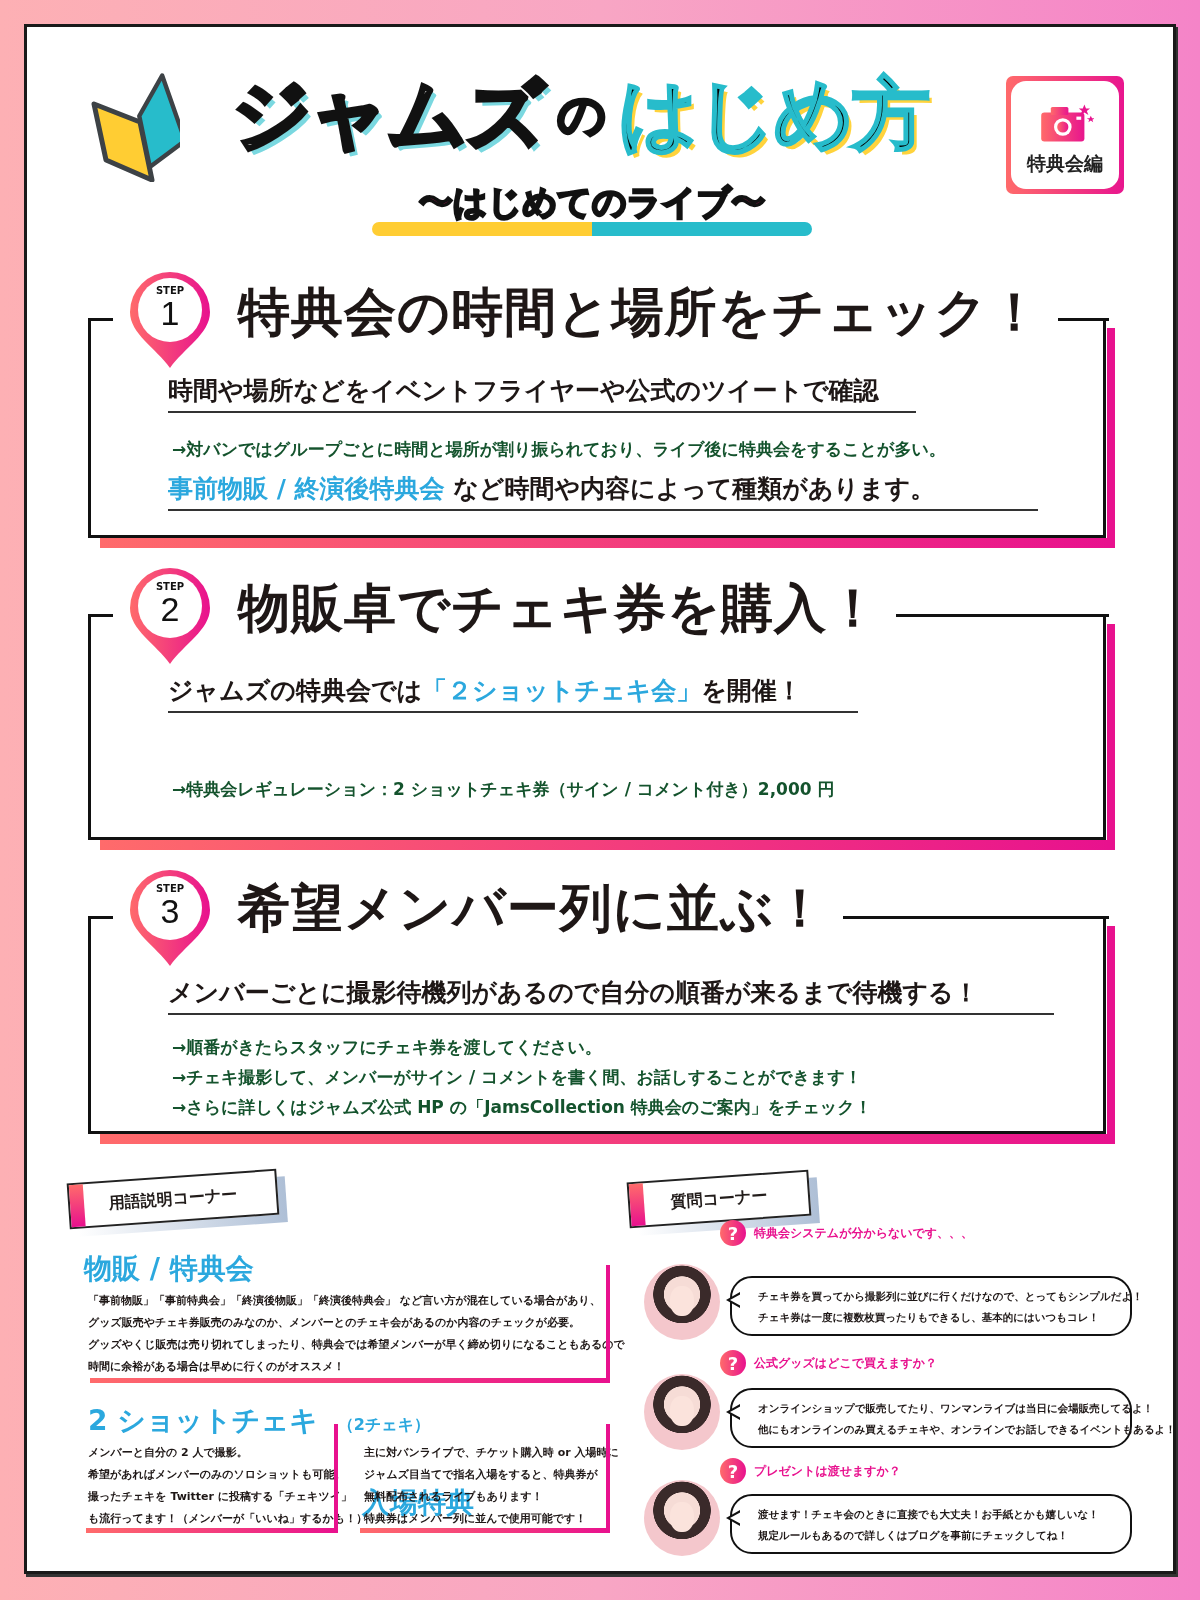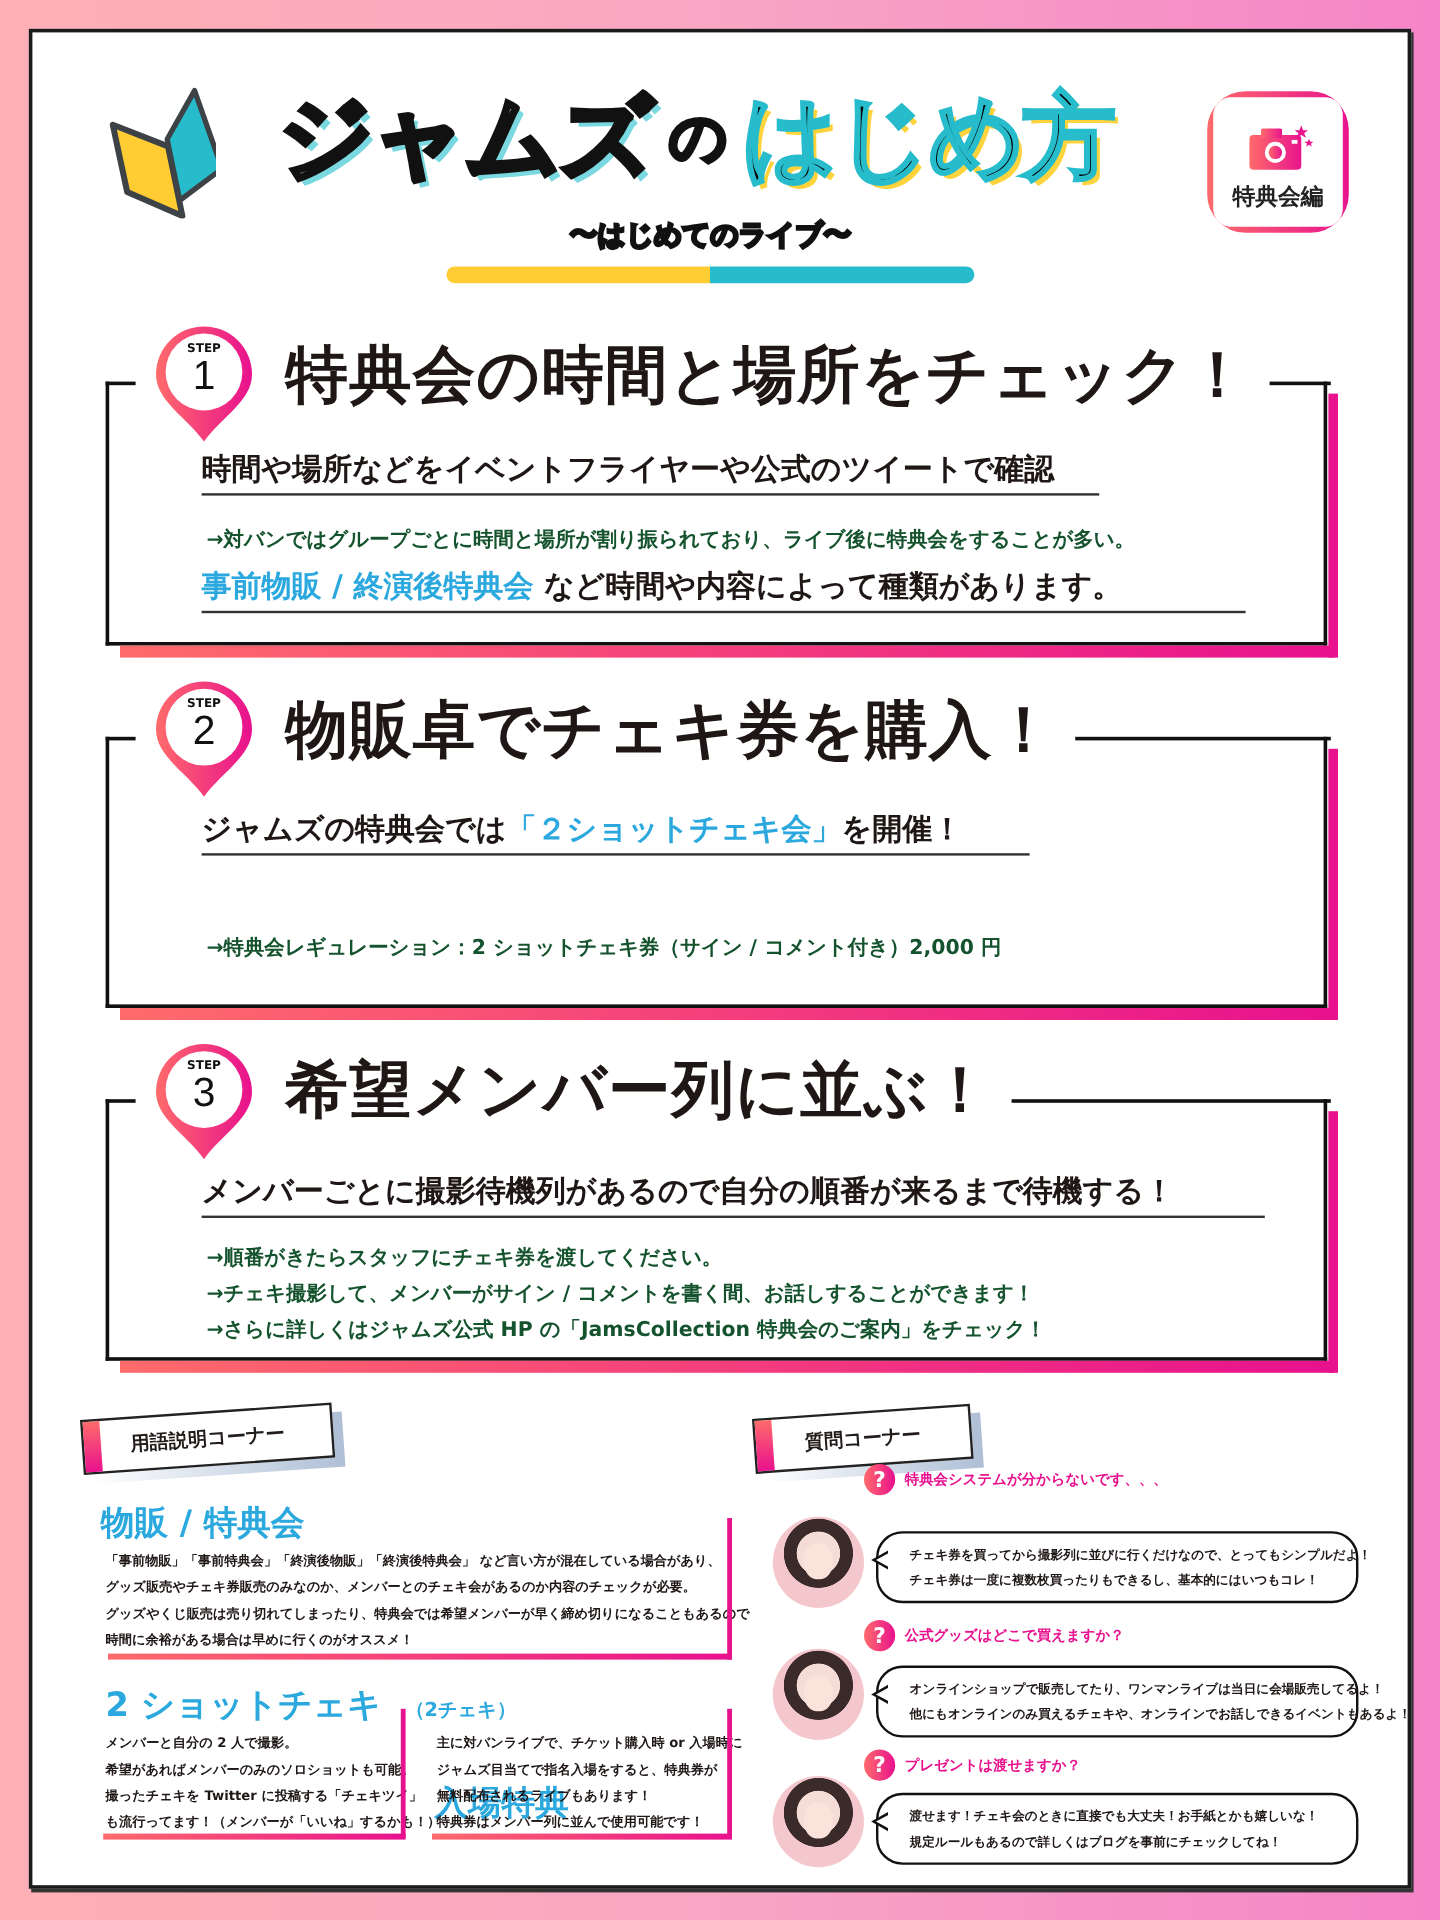--- a/index.html
+++ b/index.html
@@ -7,22 +7,22 @@
 body{background:linear-gradient(90deg,#fdb0b4 0%,#f8a6c4 50%,#f584c8 100%);font-family:"DejaVu Sans","Liberation Sans",sans-serif;color:#221c1a;position:relative}
 .sheet{position:absolute;left:24px;top:24px;width:1152px;height:1550px;background:#fff;border:3px solid #1a1a1a;box-shadow:2px 3px 0 #333}
 
 .beginner{position:absolute;left:65px;top:45px;width:90px;height:110px}
 .title{position:absolute;left:205px;top:50px;height:110px;display:flex;align-items:center;gap:14px;font-weight:900;font-size:78px;letter-spacing:-2px}
 .title .t1{color:#fff;-webkit-text-stroke:4px #111;text-shadow:5px 5px 0 #7ad8e0;font-family:"DejaVu Sans",sans-serif;font-weight:bold}
 .title .t2{color:#fff;-webkit-text-stroke:3px #111;font-size:48px;font-weight:bold}
 .title .t3{color:#000000;-webkit-text-stroke:5px #27bccb;text-shadow:5px 5px 0 #ffd33c;font-weight:normal}
 .subtitle{position:absolute;left:345px;top:163px;width:440px;height:56px}
 .subtitle .bar{position:absolute;left:0;bottom:0;height:14px;width:100%;border-radius:7px;background:linear-gradient(90deg,#ffcd33 0 50%,#27bccb 50% 100%)}
-.subtitle .txt{position:absolute;left:0;right:0;top:0;text-align:center;font-size:23px;font-weight:bold;color:#be185d;-webkit-text-stroke:2.5px #111}
-.badge-ring{position:absolute;left:962px;top:50px;width:118px;height:118px;border-radius:32px;padding:5px;background:linear-gradient(90deg,#ff6a6a,#e8158e)}
+.subtitle .txt{position:absolute;left:0;right:0;top:0;text-align:center;font-size:34px;font-weight:bold;color:#be185d;-webkit-text-stroke:2.5px #111}
+.badge-ring{position:absolute;left:962px;top:50px;width:118px;height:118px;border-radius:7px;padding:5px;background:linear-gradient(90deg,#ff6a6a,#e8158e)}
 .badge-inner{width:100%;height:100%;background:#fff;border-radius:15px;position:relative}
 .badge-label{position:absolute;left:0;right:0;bottom:12px;text-align:center;font-size:19px;font-weight:bold;color:#222}
 .cam{position:absolute;left:27px;top:22px;width:56px;height:40px}
 
 .step{position:absolute;left:62px;width:1018px}
 .step .box{position:absolute;left:0;right:0;border:3px solid #111;border-top:none;background:#fff}
 .step .box:before{content:"";position:absolute;top:0;left:-3px;width:25px;border-top:3px solid #111}
 .step .topline{position:absolute;height:3px;background:#111;right:-3px}
 .step .shadow{position:absolute;left:12px;right:-6px;height:10px;background:linear-gradient(90deg,#ff6b6b,#e8118e)}
 .step .shadow-r{position:absolute;right:-8px;width:8px;background:linear-gradient(180deg,#e8118e,#e8118e)}

